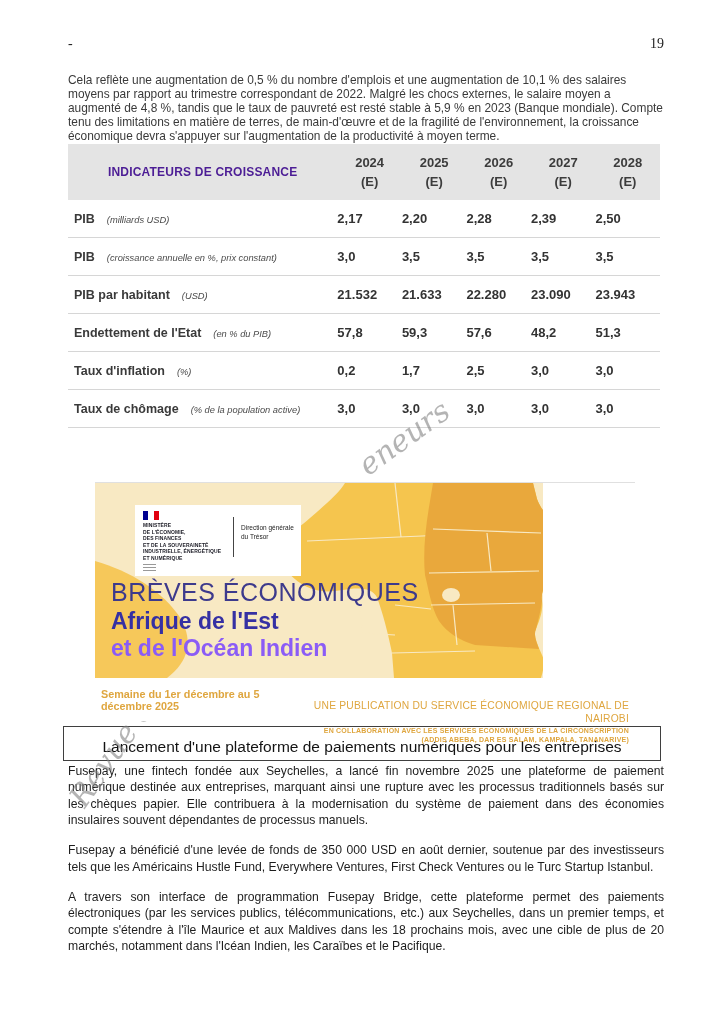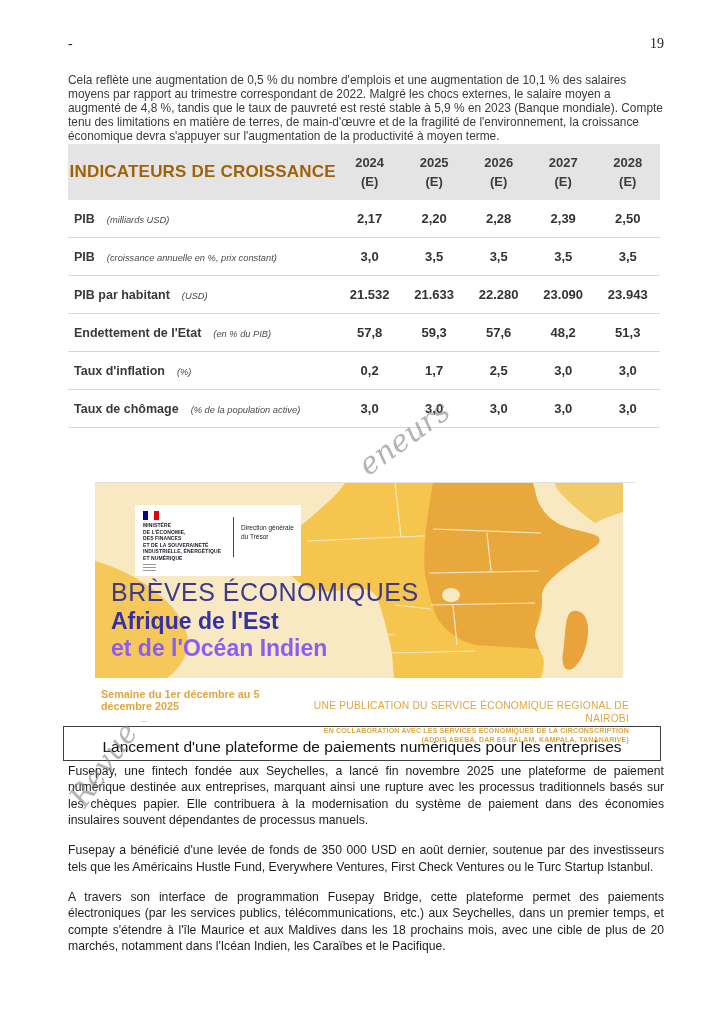--- a/index.html
+++ b/index.html
@@ -12,38 +12,38 @@
          font-size:14px; color:#1d1d1d; z-index:1; }
 
   
   .intro { position:absolute; top:56px; left:68px; width:596px; font-size:11.9px;
            line-height:1.17; color:#3a3a3a; z-index:1;margin-top:18px; }
 
   
   .gtable { position:absolute; top:144px; left:68px; width:592px; z-index:1; }
   .tgrid { display:grid; grid-template-columns:45.5% repeat(5, 1fr); align-items:center; }
   .thead { background:#e4e4e4; height:56px; }
-  .hlabel { font-weight:bold; font-size:17px; color:#a16207; text-align:center; letter-spacing:.2px; }
+  .hlabel { font-weight:bold; font-size:12px; color:#4c1d95; text-align:center; letter-spacing:.2px; }
   .ycell { text-align:center; font-weight:bold; font-size:13px; color:#3c3c3c; line-height:1.5; }
   .ycell .e { display:block; font-weight:bold; }
   .trow { height:37px; border-bottom:1px solid #d6d6d6; }
   .tlabel { padding-left:6px; font-size:12.5px; font-weight:bold; color:#3a3a3a; white-space:nowrap; }
   .tnote { font-style:italic; font-weight:normal; font-size:9.3px; color:#4c4c4c; margin-left:12px; }
-  .tval { text-align:center; font-weight:bold; font-size:13px; color:#333; }
+  .tval { text-align:left; font-weight:bold; font-size:13px; color:#333; }
 
   
   .wm { position:absolute; z-index:2; font-family:"DejaVu Serif", serif; font-style:italic;
         color:rgba(125,125,125,.58); font-size:30px; white-space:nowrap; pointer-events:none; }
   .wm-top { left:352px; top:420px; transform:rotate(-36deg); }
   .wm-bottom { left:46px; top:728px; transform:rotate(-55deg); }
 
   
   .banner { position:absolute; left:95px; top:482px; width:540px; height:238px; z-index:3;
             border-top:1px solid #e0e0e0; }
-  .map-area { position:relative; width:528px; height:195px; background:#F8E9C3; overflow:hidden; }
+  .map-area { position:relative; width:448px; height:195px; background:#F8E9C3; overflow:hidden; }
   .map-area svg { position:absolute; left:0; top:0; }
   .logo-box { position:absolute; left:40px; top:22px; width:166px; height:71px; background:#fff;
               display:flex; padding:6px 6px 4px 8px; box-sizing:border-box; }
   .logo-left { width:88px; }
   .flag { display:flex; width:16px; height:9px; margin-bottom:2px; }
   .flag span { flex:1; }
   .flag .b { background:#000091; } .flag .w { background:#fff; } .flag .r { background:#E1000F; }
   .min-lines { font-size:5px; font-weight:bold; color:#1a1a24; line-height:1.3; letter-spacing:.1px; }
   .motto { margin-top:3px; }
   .motto i { display:block; width:13px; height:1px; background:#999; margin-bottom:2px; }

